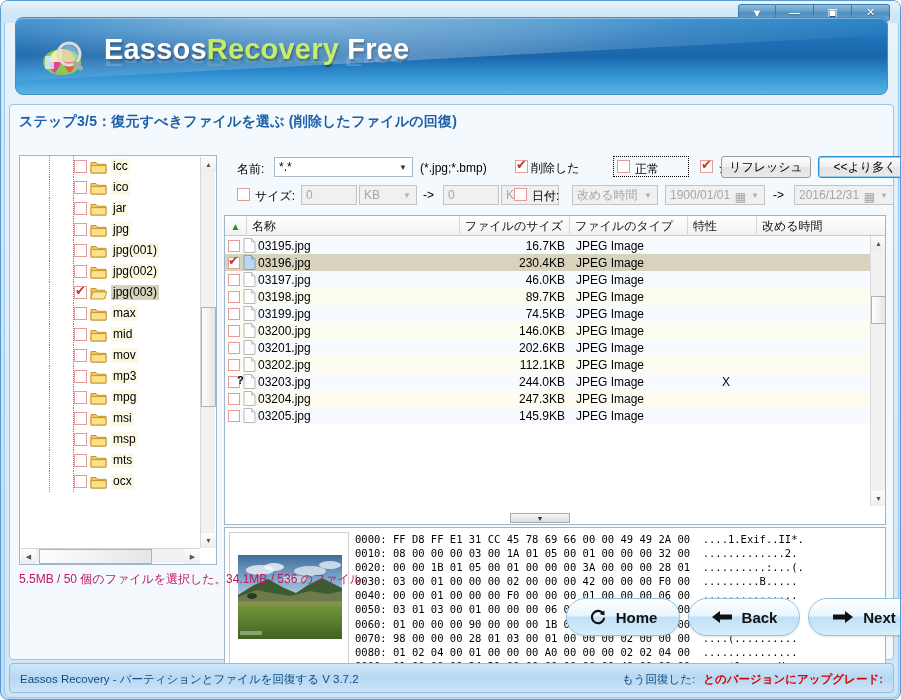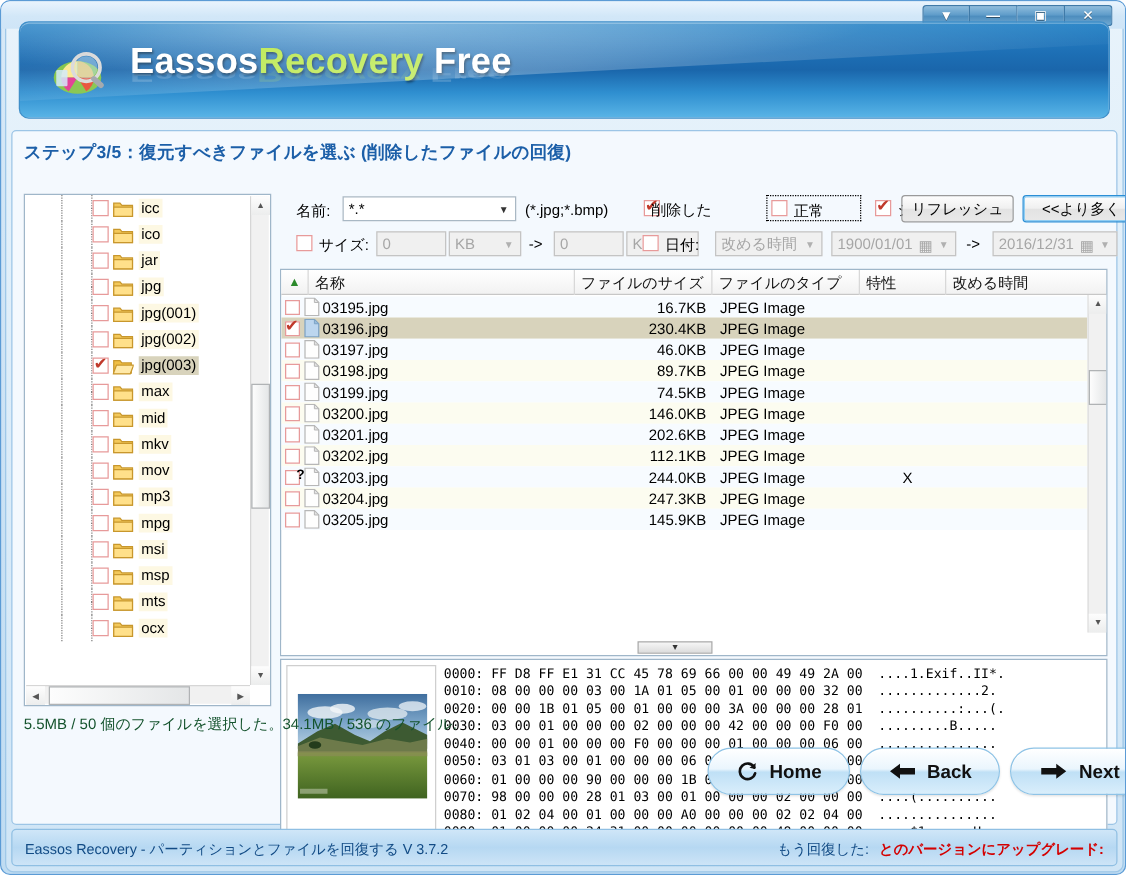--- a/index.html
+++ b/index.html
@@ -310,21 +310,21 @@
     overflow:hidden;
     font-family:"DejaVu Sans Mono","Liberation Mono",monospace;
     font-size:10.5px; color:#000;
     line-height:14.1px;
     padding-left:4px; padding-top:2px;
     white-space:pre;
   }
 
   
   .statline {
-    position:absolute; font-size:12px; color:#14532d;
+    position:absolute; font-size:12px; color:#be185d;
   }
   #bottombar {
     position:absolute; left:0; bottom:0; width:883px; height:62px;
   }
   .navbtn {
     position:absolute; height:38px;
     border-radius:19px;
     background: linear-gradient(to bottom,#ffffff 0%, #eaf5fd 45%, #bfe0f6 52%, #d9eefb 100%);
     border:1px solid #8ec3e6;
     box-shadow: inset 0 1px 0 #fff, 0 1px 2px rgba(0,0,0,.12);
@@ -497,31 +497,20 @@
           </div>
           <div class="tree-row">
             <span class="tree-guide"></span>
             <span class="tree-guide2"></span>
             <span class="tree-elbow"></span>
             <span class="tcheck"></span>
             <span class="tfolder"><svg viewBox="0 0 17 14" width="17" height="14">
                 <path d="M1 2.5 L6 2.5 L7.5 4.3 L16 4.3 L16 13 L1 13 Z" fill="#f3c85a" stroke="#c8972c" stroke-width="1"></path>
                 <path d="M1 5.6 L16 5.6 L16 13 L1 13 Z" fill="#ffe08a" stroke="#c8972c" stroke-width="1"></path>
               </svg></span>
-            <span class="tlabel">mkv</span>
-          </div>
-          <div class="tree-row">
-            <span class="tree-guide"></span>
-            <span class="tree-guide2"></span>
-            <span class="tree-elbow"></span>
-            <span class="tcheck"></span>
-            <span class="tfolder"><svg viewBox="0 0 17 14" width="17" height="14">
-                <path d="M1 2.5 L6 2.5 L7.5 4.3 L16 4.3 L16 13 L1 13 Z" fill="#f3c85a" stroke="#c8972c" stroke-width="1"></path>
-                <path d="M1 5.6 L16 5.6 L16 13 L1 13 Z" fill="#ffe08a" stroke="#c8972c" stroke-width="1"></path>
-              </svg></span>
             <span class="tlabel">mov</span>
           </div>
           <div class="tree-row">
             <span class="tree-guide"></span>
             <span class="tree-guide2"></span>
             <span class="tree-elbow"></span>
             <span class="tcheck"></span>
             <span class="tfolder"><svg viewBox="0 0 17 14" width="17" height="14">
                 <path d="M1 2.5 L6 2.5 L7.5 4.3 L16 4.3 L16 13 L1 13 Z" fill="#f3c85a" stroke="#c8972c" stroke-width="1"></path>
                 <path d="M1 5.6 L16 5.6 L16 13 L1 13 Z" fill="#ffe08a" stroke="#c8972c" stroke-width="1"></path>
@@ -598,21 +587,21 @@
 
     <div id="filterbar">
       <div class="flabel" style="left:13px;top:6px;">名前:</div>
       <div class="fbox" style="left:50px;top:2px;width:139px;height:20px;">
         <span>*.*</span>
         <span class="fcombo-arrow">▼</span>
       </div>
       <div class="flabel" style="left:196px;top:6px;">(*.jpg;*.bmp)</div>
 
       <div class="fcheck checked" style="left:291px;top:5px;"></div>
-      <div class="flabel" style="left:297px;top:5px;">削除した</div>
+      <div class="flabel" style="left:307px;top:5px;">削除した</div>
 
       <div class="dotted-focus" style="left:389px;top:1px;width:76px;height:21px;">
         <div class="fcheck" style="left:3px;top:3px;"></div>
         <div class="flabel" style="left:21px;top:4px;">正常</div>
       </div>
 
       <div class="fcheck checked" style="left:476px;top:5px;"></div>
       <div class="flabel" style="left:494px;top:5px;">システム</div>
 
       <div class="btn3d" style="left:497px;top:1px;width:90px;height:22px;">

